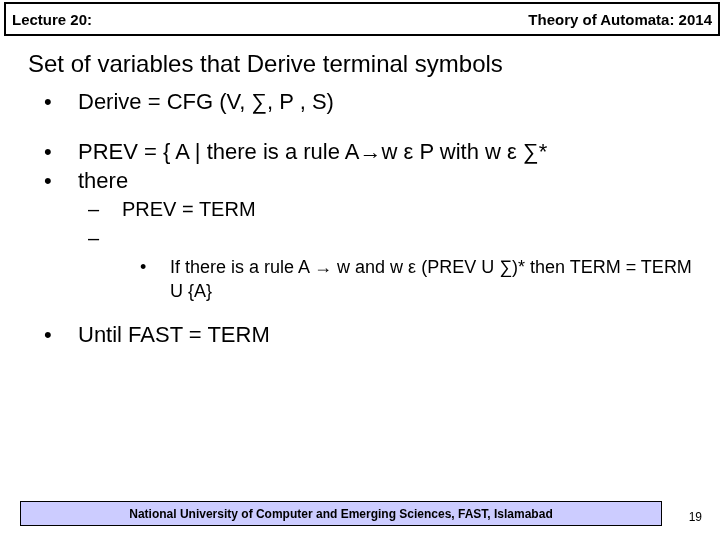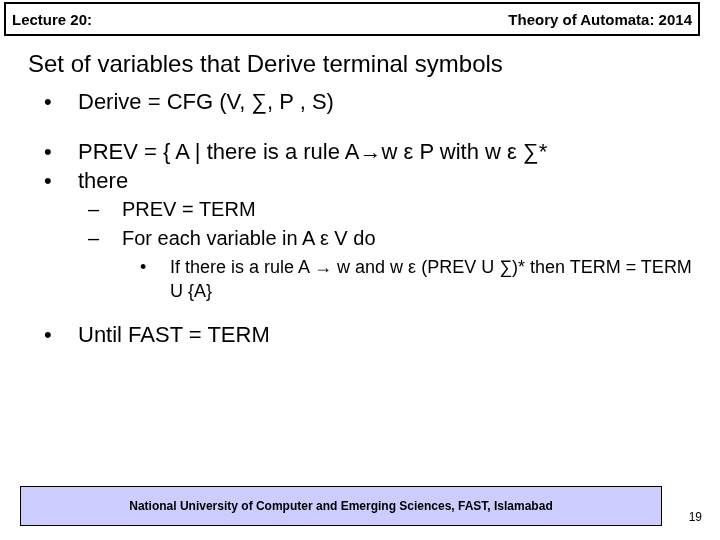--- a/index.html
+++ b/index.html
@@ -7,21 +7,21 @@
     width: 720px;
     height: 540px;
     background: #ffffff;
     font-family: Arial, Helvetica, sans-serif;
     position: relative;
     overflow: hidden;
   }
   .header-bar {
     height: 34px;
     border: 2px solid #000;
-    margin: 2px 20px 0 4px;
+    margin: 2px 0 0 4px;
     display: flex;
     justify-content: space-between;
     align-items: center;
     padding: 0 6px;
     font-weight: bold;
     font-size: 15px;
   }
   .title {
     font-size: 24px;
     padding: 14px 18px 10px 28px;
@@ -57,21 +57,21 @@
     font-size: 18px;
     margin-bottom: 4px;
     line-height: 1.35;
   }
   .sub2 .dot { width: 30px; flex: 0 0 30px; }
   .footer-bar {
     position: absolute;
     left: 20px;
     right: 58px;
     bottom: 14px;
-    height: 40px;
+    height: 25px;
     background: #ccccff;
     border: 1px solid #000;
     font-size: 12px;
     font-weight: bold;
     display: flex;
     align-items: center;
     justify-content: center;
   }
   .page-num {
     position: absolute;
@@ -108,21 +108,20 @@
     <div class="bullet-text">there</div>
   </div>
 
   <div class="sub1">
     <div class="dash">–</div>
     <div>PREV = TERM</div>
   </div>
 
   <div class="sub1">
     <div class="dash">–</div>
-    <div>For each variable in A ε V do</div>
   </div>
 
   <div class="sub2">
     <div class="dot">•</div>
     <div>If there is a rule A → w and w ε  (PREV U ∑)* then TERM = TERM U {A}</div>
   </div>
 
   <div style="height:14px"></div>
 
   <div class="bullet-row">

